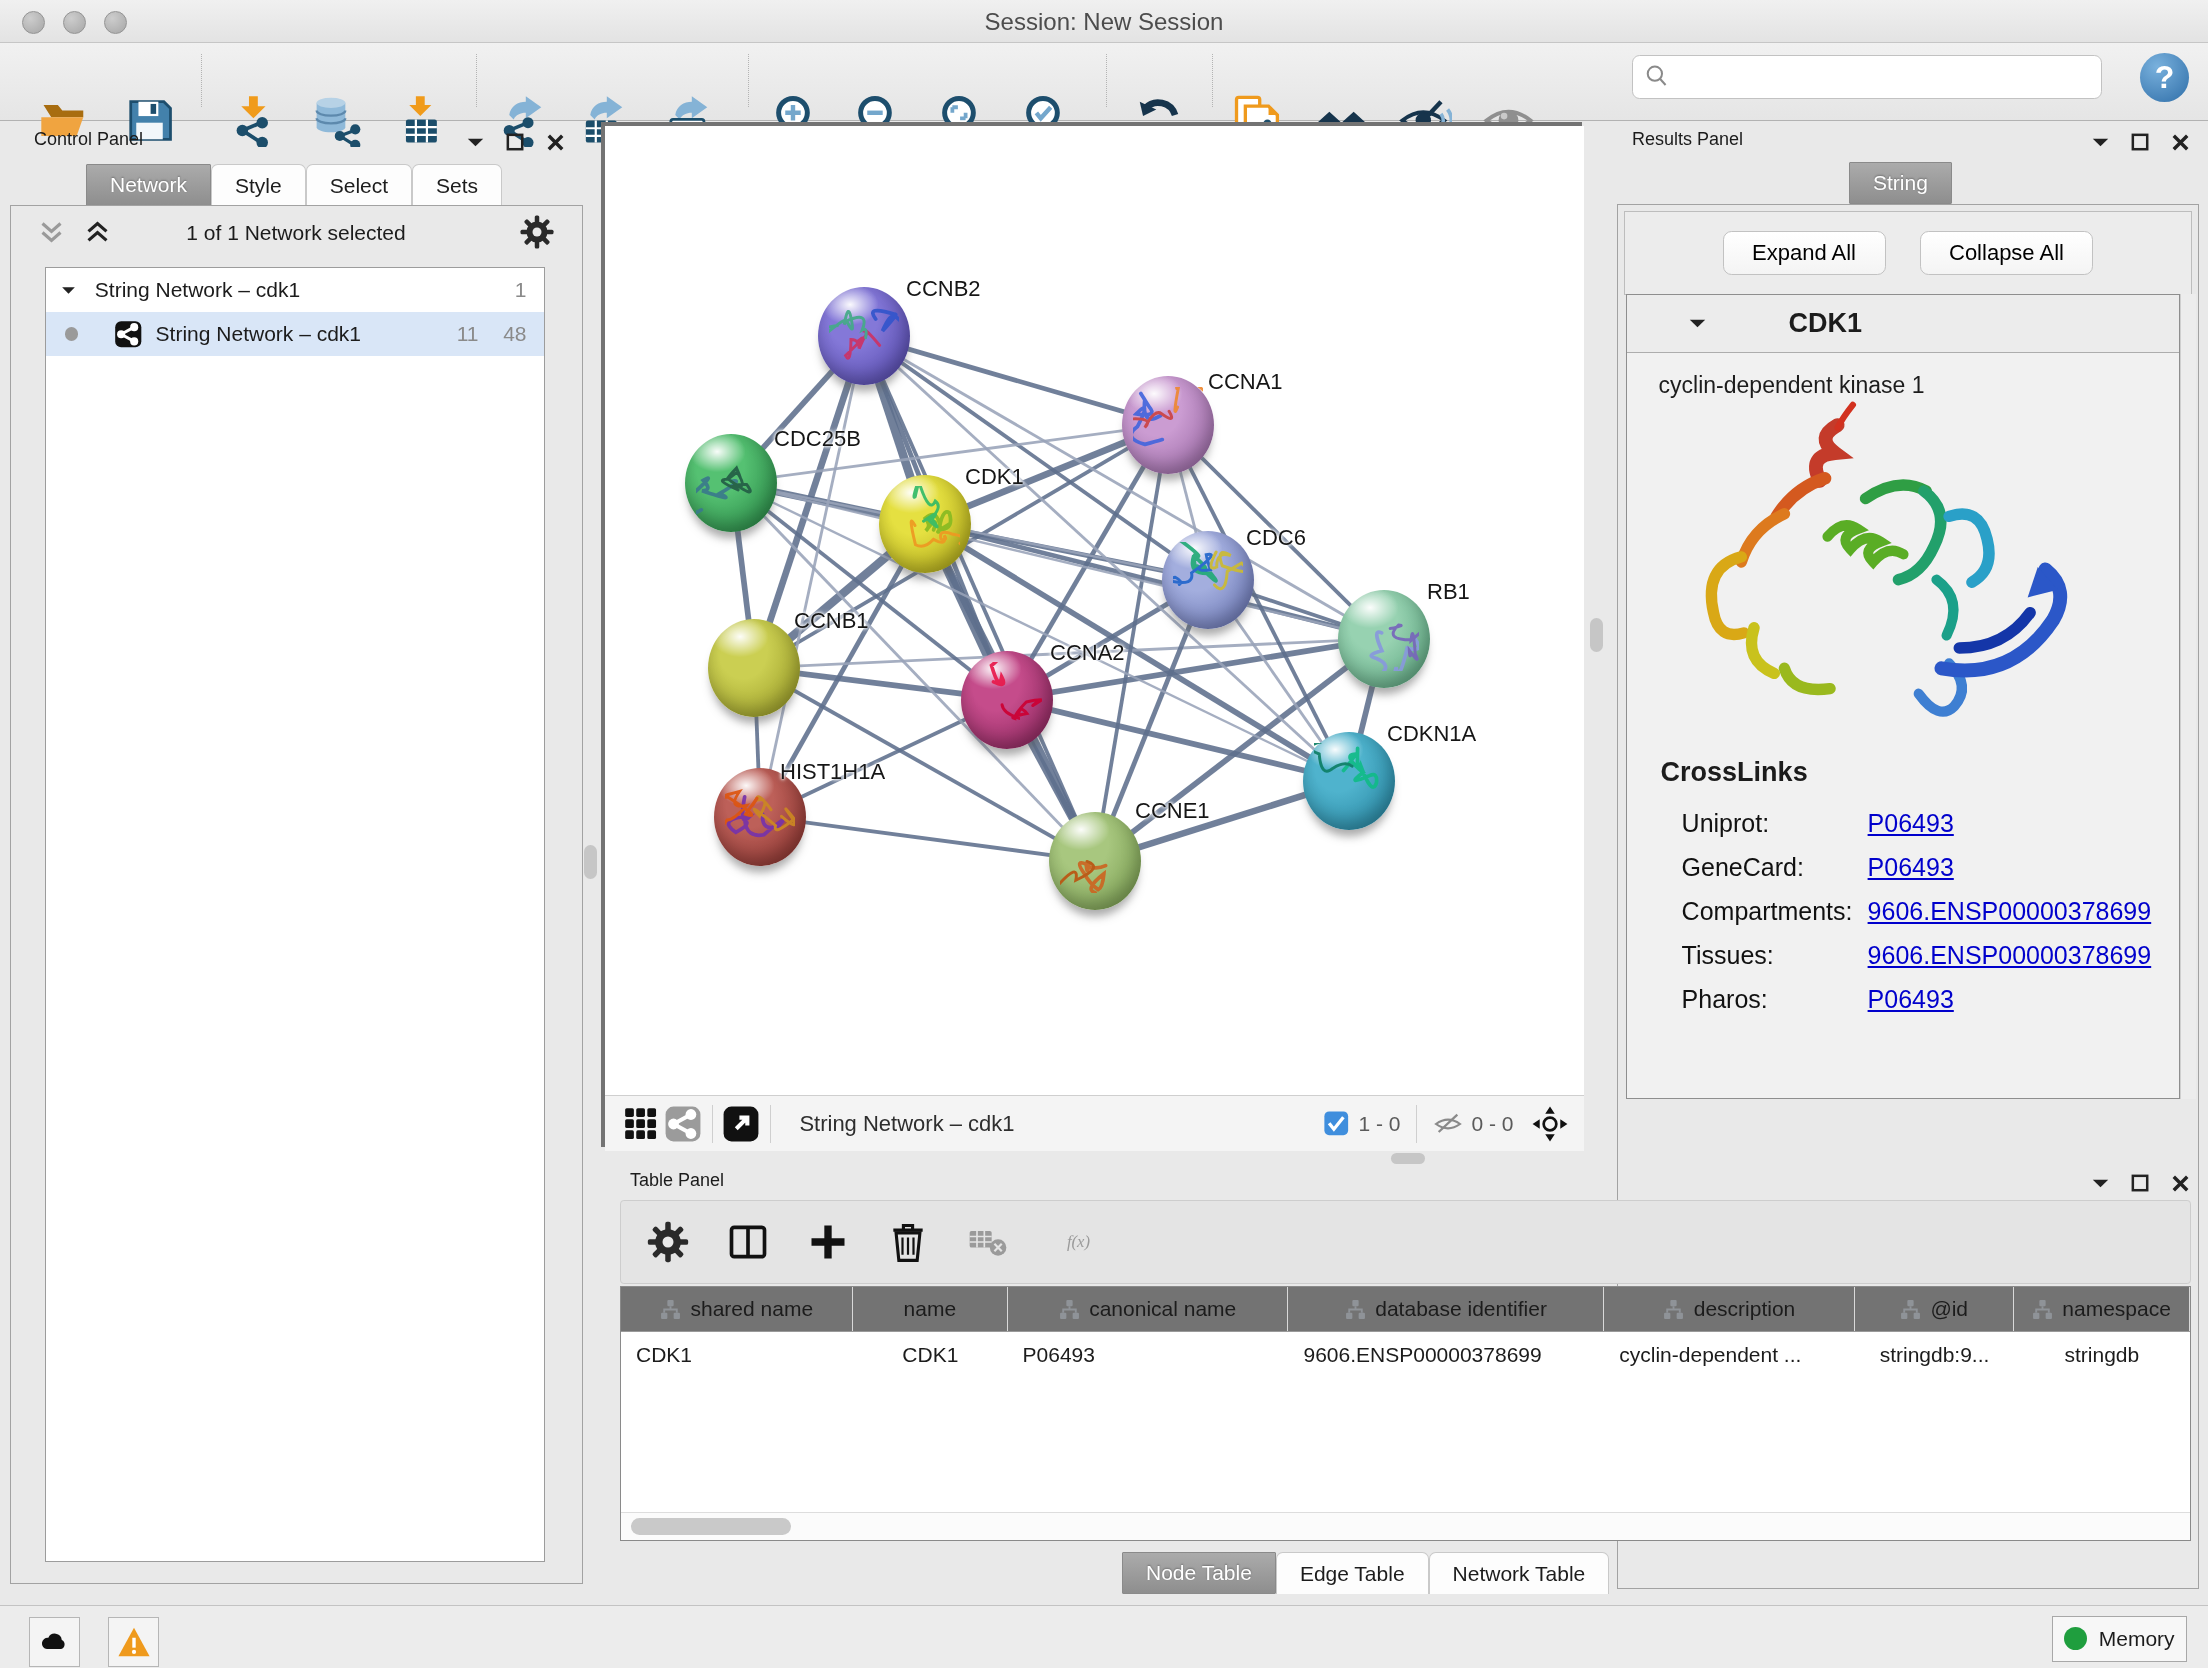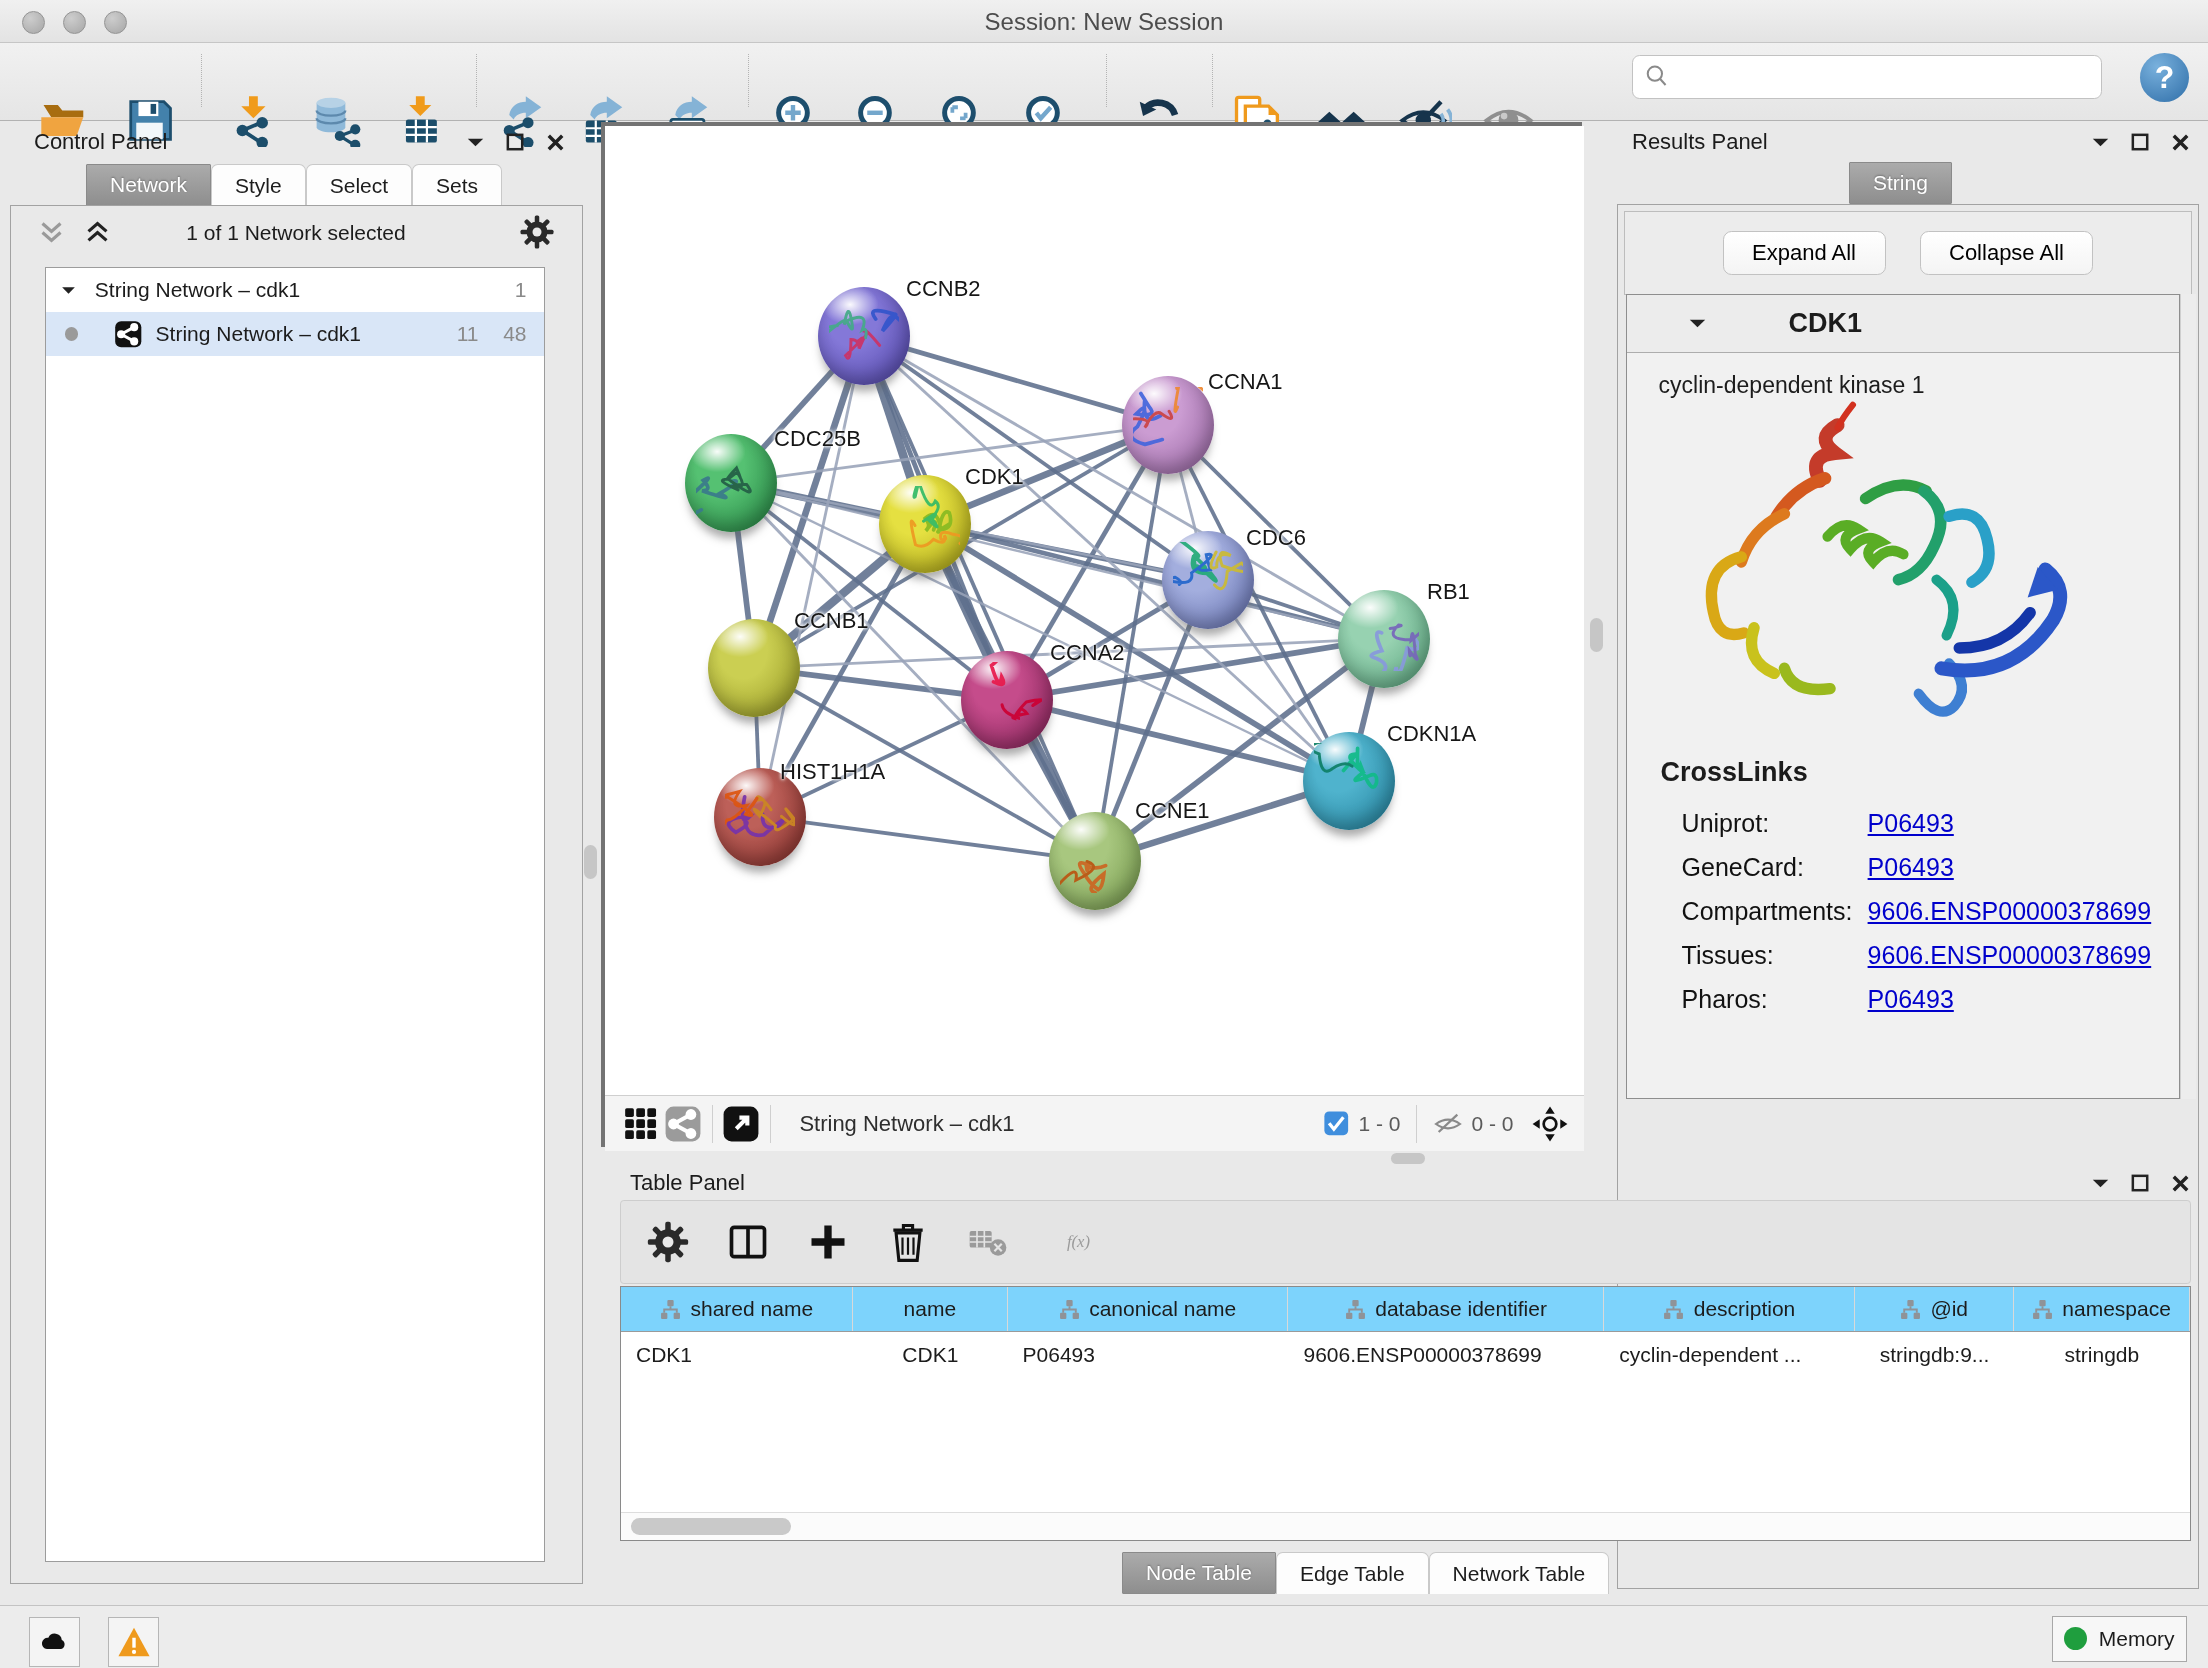--- a/index.html
+++ b/index.html
@@ -18,21 +18,21 @@
   .tb{position:absolute;top:49px;width:57px;height:57px;display:flex;align-items:center;justify-content:center;}
   .tb svg{width:53px;height:53px;}
   .tsep{position:absolute;top:11.4px;height:53px;border-left:1.9px dotted #b3b3b3;}
   .searchbox{position:absolute;left:1632px;top:12.4px;width:470px;height:44px;background:#fff;
     border:1px solid #c2c2c2;border-radius:7.6px;display:flex;align-items:center;padding-left:9.5px;box-sizing:border-box;}
   .searchbox input{border:none;outline:none;font-size:21px;flex:1;background:transparent;font-family:inherit;}
   .helpbtn{position:absolute;left:2140px;top:9.5px;width:49px;height:49px;border-radius:50%;
     background:radial-gradient(circle at 35% 28%,#79b1dd,#2f6ea8);display:flex;align-items:center;justify-content:center;
     color:#fff;font-size:32px;font-weight:bold;}
   
-  .phead{position:absolute;font-size:22px;color:#1b1b1b;}
+  .phead{position:absolute;font-size:18px;color:#1b1b1b;}
   .pctl{position:absolute;display:flex;gap:17px;align-items:center;}
   .tab{height:42px;display:flex;align-items:center;justify-content:center;background:#fdfdfd;
     border:1px solid #c9c9c9;border-bottom:none;border-radius:6.7px 6.7px 0 0;font-size:21px;padding:0 23px;box-sizing:border-box;}
   .tab.selected{background:linear-gradient(#ababab,#8e8e8e);color:#fff;border:1px solid #8a8a8a;
     border-radius:1px;text-shadow:0 -1px 1.9px rgba(0,0,0,.3);}
   
   .ctrl-frame{position:absolute;left:9.5px;top:205px;width:573px;height:1379px;
     border:1.9px solid #a2a2a2;background:#e9e9e9;box-sizing:border-box;}
   .ctrl-status{position:absolute;left:0;top:15px;width:100%;text-align:center;font-size:21px;}
   .tree{position:absolute;left:34px;top:61px;width:500px;height:1295px;background:#fff;
@@ -77,21 +77,21 @@
   .xlabel{width:152px;margin-left:21px;font-size:25px;color:#111;}
   .xvalue{font-size:25px;color:#0000cc;text-decoration:underline;margin-left:34px;}
   .res-scroll{position:absolute;right:1.9px;top:89px;width:15px;height:805px;background:#ededed;border-left:1px solid #cfcfcf;}
   
   .tp-toolbar{position:absolute;left:620px;top:1200px;width:1571px;height:84px;background:#e4e4e4;
     border:1px solid #cdcdcd;border-radius:3.8px;display:flex;align-items:center;gap:32px;padding-left:23px;box-sizing:border-box;}
   .tp-ic{width:48px;height:48px;display:flex;align-items:center;justify-content:center;}
   .tp-ic svg{width:44px;height:44px;}
   .tbl{position:absolute;left:620px;top:1286px;width:1571px;height:255px;background:#fff;
     border:1.9px solid #8a8a8a;box-sizing:border-box;overflow:hidden;}
-  .thead{display:flex;height:44px;background:#7dd3fc;border-bottom:1.9px solid #9a9a9a;text-align:center;}
+  .thead{display:flex;height:44px;background:#737373;border-bottom:1.9px solid #9a9a9a;text-align:center;}
   .th{display:flex;align-items:center;justify-content:center;gap:9.5px;font-size:21px;
     border-right:1px solid #d9d9d9;box-sizing:border-box;overflow:hidden;white-space:nowrap;}
   .th svg{width:21px;height:21px;flex:none;}
   .trowdata{display:flex;height:46px;}
   .td{display:flex;align-items:center;font-size:21px;box-sizing:border-box;overflow:hidden;
     white-space:nowrap;padding-left:15px;}
   .hscroll{position:absolute;left:0;bottom:0;width:100%;height:27px;background:#fbfbfb;border-top:1px solid #ddd;}
   .hthumb{position:absolute;left:9.5px;top:4.8px;width:160px;height:17px;background:#c9c9c9;border-radius:8.6px;}
   .btabs{position:absolute;left:1122px;top:1552px;display:flex;}
   

